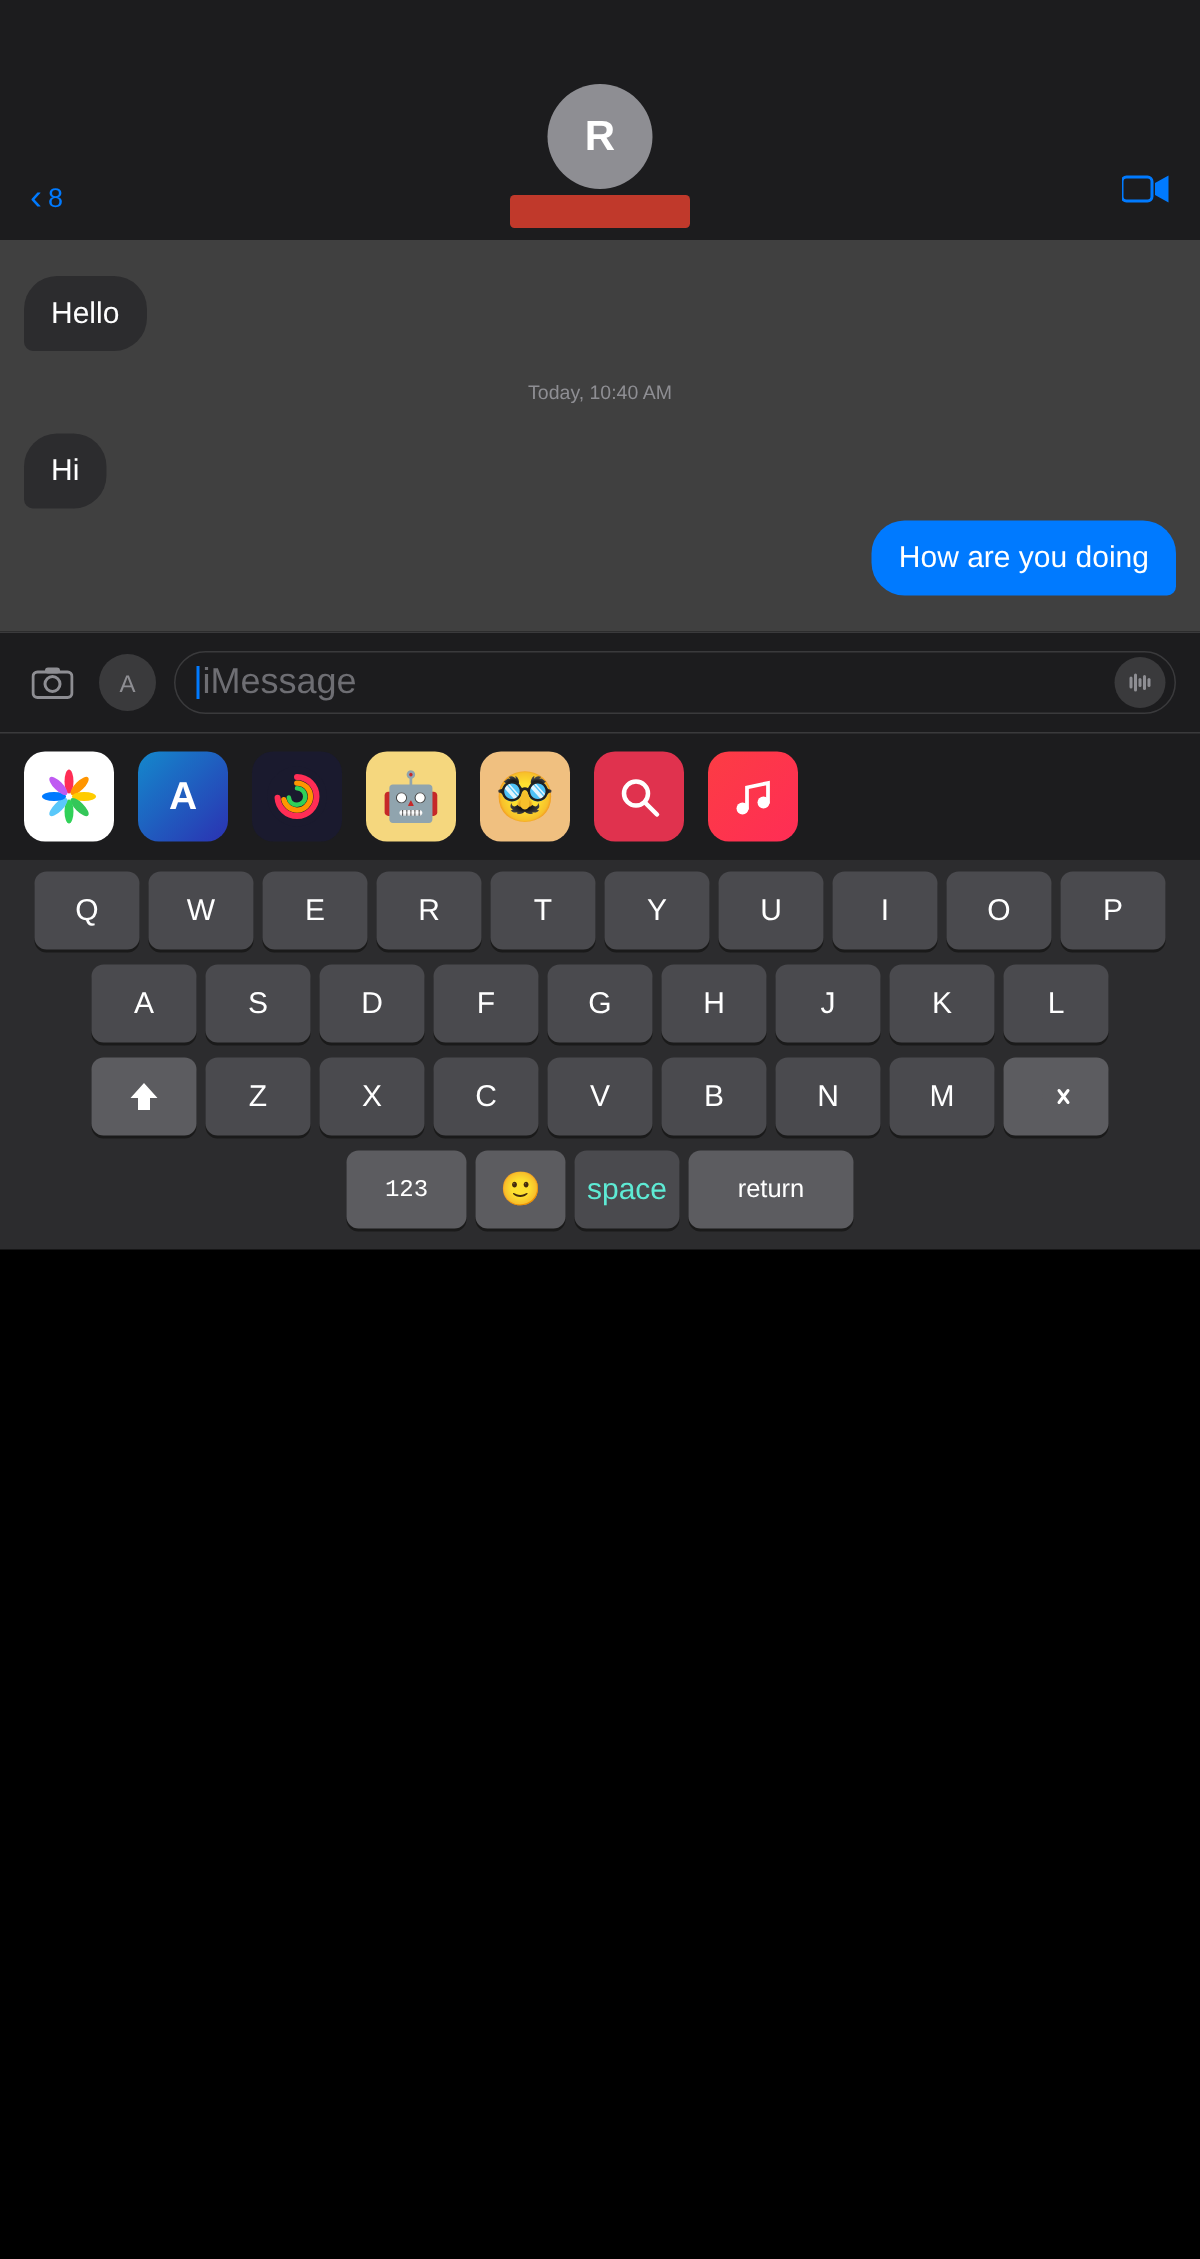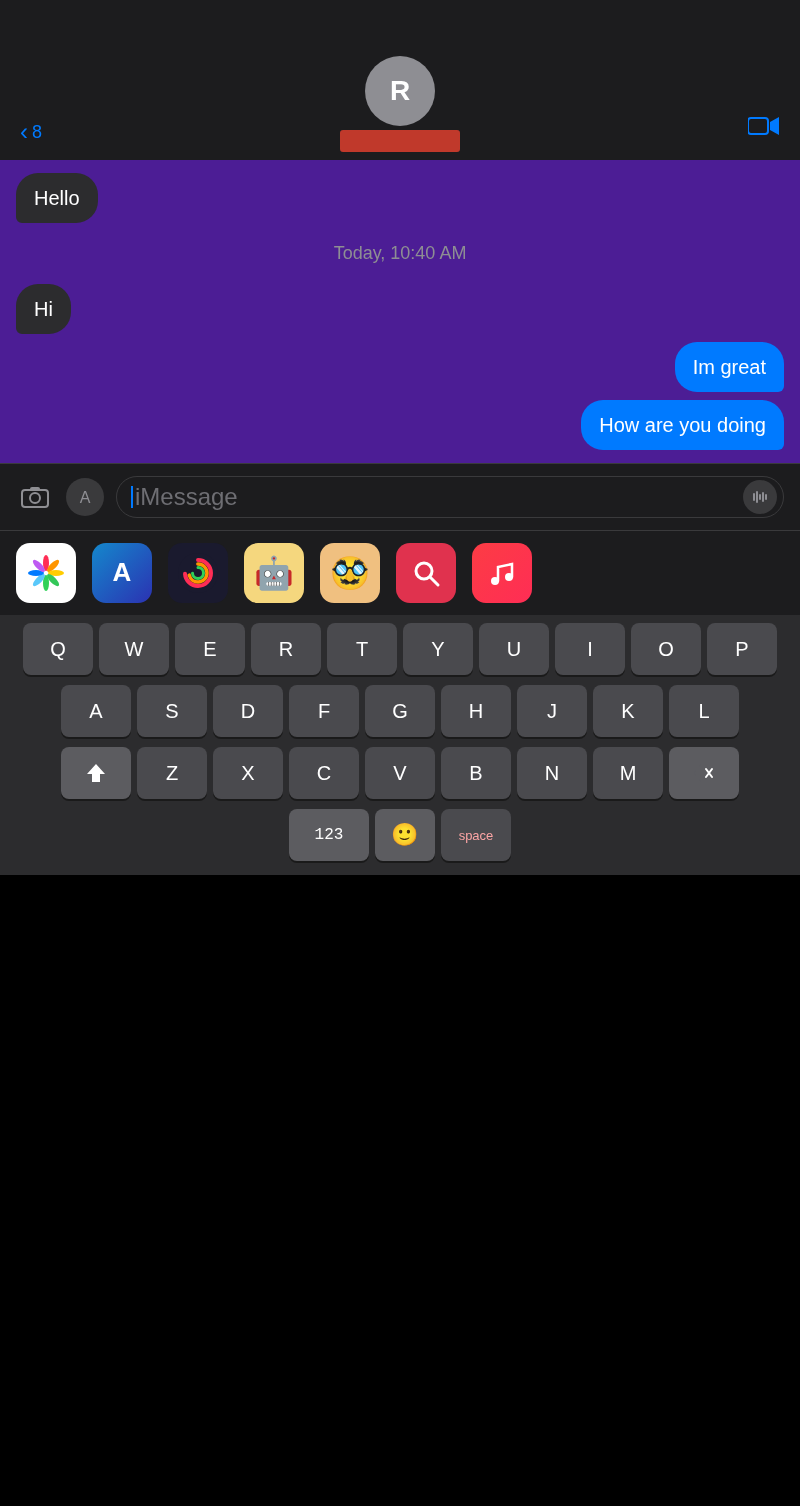--- a/index.html
+++ b/index.html
@@ -69,31 +69,31 @@
       background: #c0392b;
       border-radius: 3px;
     }
     .video-btn {
       color: #007AFF;
       font-size: 22px;
     }
 
     
     .messages-area {
-      background: #4c1d95;
-      padding: 13px 16px;
+      background: #404040;
+      padding: 24px 16px;
       display: flex;
       flex-direction: column;
       gap: 8px;
     }
 
     .timestamp-center {
       text-align: center;
       color: #8e8e93;
-      font-size: 18px;
+      font-size: 13px;
       margin: 12px 0;
     }
 
     .bubble-row {
       display: flex;
       width: 100%;
     }
     .bubble-row.received {
       justify-content: flex-start;
     }
@@ -249,22 +249,22 @@
       font-size: 16px;
       font-family: Liberation Mono, monospace;
     }
     .key.emoji {
       background: #5c5c60;
       max-width: 60px;
       font-size: 22px;
     }
     .key.space {
       flex: 4;
-      font-size: 13px;
-      color: #fca5a5;
+      font-size: 20px;
+      color: #5eead4;
       background: #4a4a4e;
       justify-content: center;
     }
     .key.return {
       background: #5c5c60;
       max-width: 110px;
       font-size: 17px;
     }
 
     .input-bar-wrapper {
@@ -321,25 +321,20 @@
   </div>
 
   <div class="bubble-row received">
     <div class="bubble received">
       <span>Hi</span>
     </div>
   </div>
 
 
 
-  <div class="bubble-row sent">
-    <div class="bubble sent">
-      <span>Im great</span>
-    </div>
-  </div>
 
   <div class="bubble-row sent">
     <div class="bubble sent">
       <span>How are you doing</span>
     </div>
   </div>
 
 
 </div>
 
@@ -479,14 +474,17 @@
   </div>
 
   <div class="key-row">
     <div class="key num">
       <span>123</span>
     </div>
     <div class="key emoji">🙂</div>
     <div class="key space">
       <span>space</span>
     </div>
+    <div class="key return">
+      <span>return</span>
+    </div>
   </div>
 </div>
 
 </body></html>

